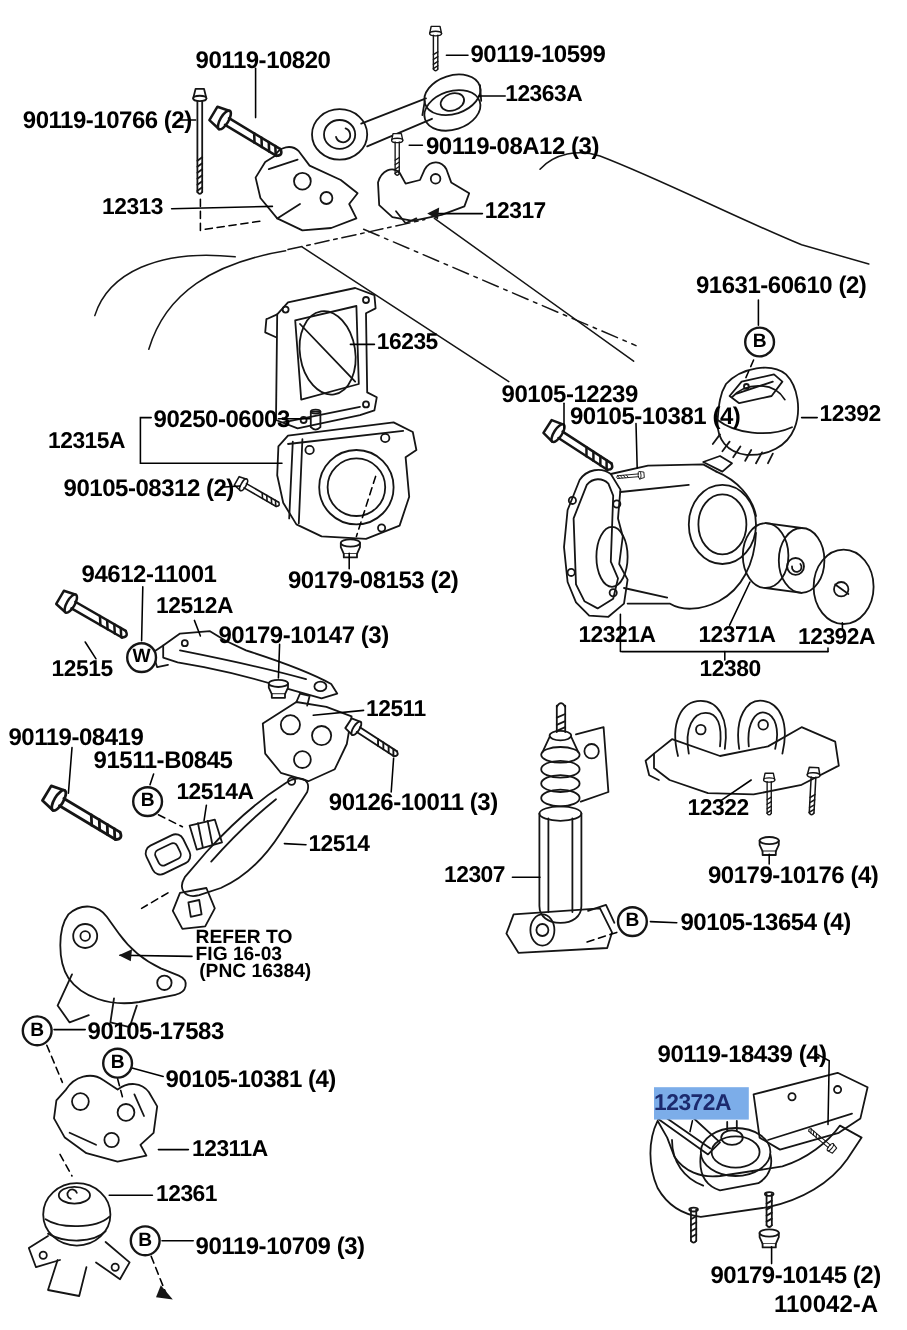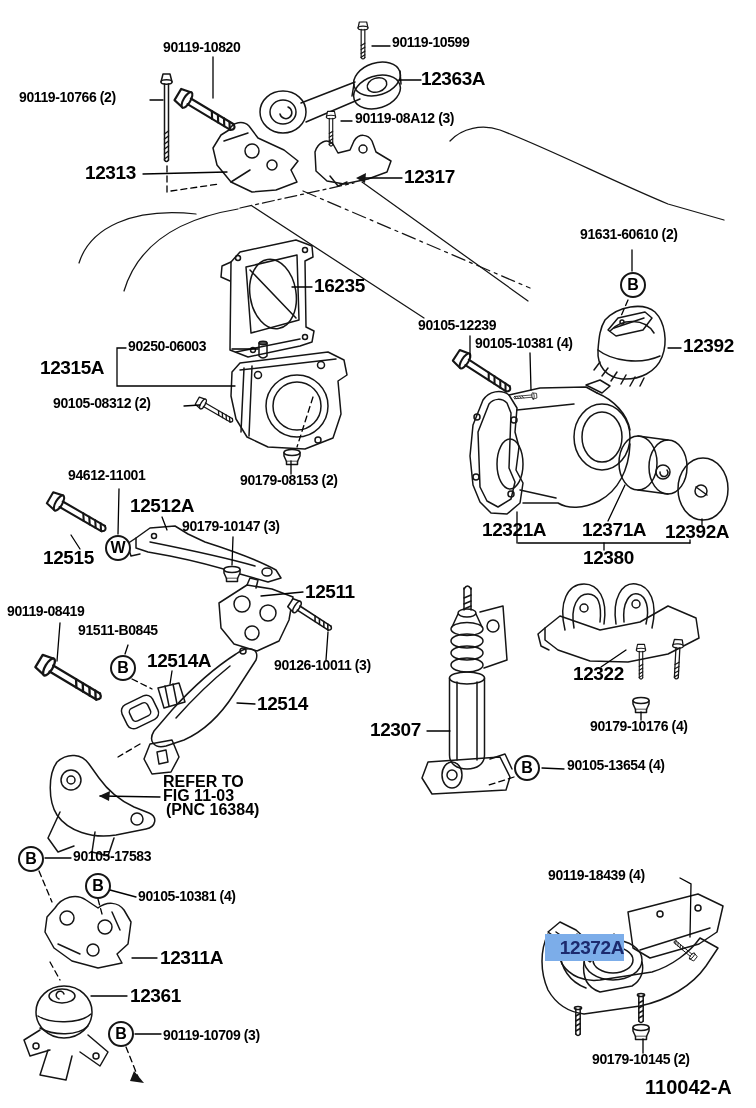--- a/index.html
+++ b/index.html
@@ -2,35 +2,35 @@
 <html><head>
 <meta charset="utf-8">
 <style>
   html,body{margin:0;padding:0;background:#ffffff;}
   .stage{
     position:relative;width:756px;height:1108px;background:#ffffff;
     font-family:"Liberation Sans", sans-serif;overflow:hidden;
   }
   .art{position:absolute;left:0;top:0;}
   .lbl{
-    position:absolute;font-weight:bold;font-size:14px;line-height:1.1;
+    position:absolute;font-weight:bold;font-size:20px;line-height:1.1;
     color:#000;letter-spacing:-0.4px;white-space:nowrap;
   }
   .lbl.lg{font-size:19px;}
   .lbl.xl{font-size:20px;letter-spacing:0;}
   .lbl.note{font-size:16px;letter-spacing:0;}
   .co{
     position:absolute;width:26px;height:26px;box-sizing:border-box;
     border:2px solid #151515;border-radius:50%;background:#fff;
     font-weight:bold;font-size:16px;line-height:22px;text-align:center;color:#000;
   }
   .hl{
-    position:absolute;left:545px;top:934px;width:79px;height:27px;
+    position:absolute;left:545px;top:906px;width:79px;height:27px;
     background:#7cade9;color:#1c2a6e;font-weight:bold;font-size:19px;
-    line-height:27px;text-align:right;letter-spacing:-0.4px;
+    line-height:27px;text-align:left;letter-spacing:-0.4px;
   }
   svg .ln{stroke:#151515;stroke-width:1.5;fill:none;stroke-linecap:round;stroke-linejoin:round;}
   svg .thin{stroke-width:1.25;}
   svg .ldr{stroke:#000;stroke-width:1.3;fill:none;stroke-linecap:round;}
   svg .dsh{stroke-dasharray:6 4;}
   svg .fillb{fill:#151515;stroke:none;}
 </style>
 </head>
 <body>
 
@@ -409,21 +409,21 @@
 <div class="lbl lg" style="left:257px;top:694px">12514</div>
 <div class="lbl lg" style="left:482px;top:520px">12321A</div>
 <div class="lbl lg" style="left:582px;top:520px">12371A</div>
 <div class="lbl lg" style="left:665px;top:522px">12392A</div>
 <div class="lbl lg" style="left:583px;top:548px">12380</div>
 <div class="lbl lg" style="left:573px;top:664px">12322</div>
 <div class="lbl" style="left:590px;top:719px">90179-10176 (4)</div>
 <div class="lbl lg" style="left:370px;top:720px">12307</div>
 <div class="lbl" style="left:567px;top:758px">90105-13654 (4)</div>
 <div class="lbl note" style="left:163px;top:773px">REFER TO</div>
-<div class="lbl note" style="left:163px;top:787px">FIG 11-03</div>
+<div class="lbl note" style="left:163px;top:787px">FIG 16-03</div>
 <div class="lbl note" style="left:166px;top:801px">(PNC 16384)</div>
 <div class="lbl" style="left:73px;top:849px">90105-17583</div>
 <div class="lbl" style="left:138px;top:889px">90105-10381 (4)</div>
 <div class="lbl lg" style="left:160px;top:948px">12311A</div>
 <div class="lbl lg" style="left:130px;top:986px">12361</div>
 <div class="lbl" style="left:163px;top:1028px">90119-10709 (3)</div>
 <div class="lbl" style="left:548px;top:868px">90119-18439 (4)</div>
 <div class="lbl" style="left:592px;top:1052px">90179-10145 (2)</div>
 <div class="lbl xl" style="left:645px;top:1076px">110042-A</div>
 

